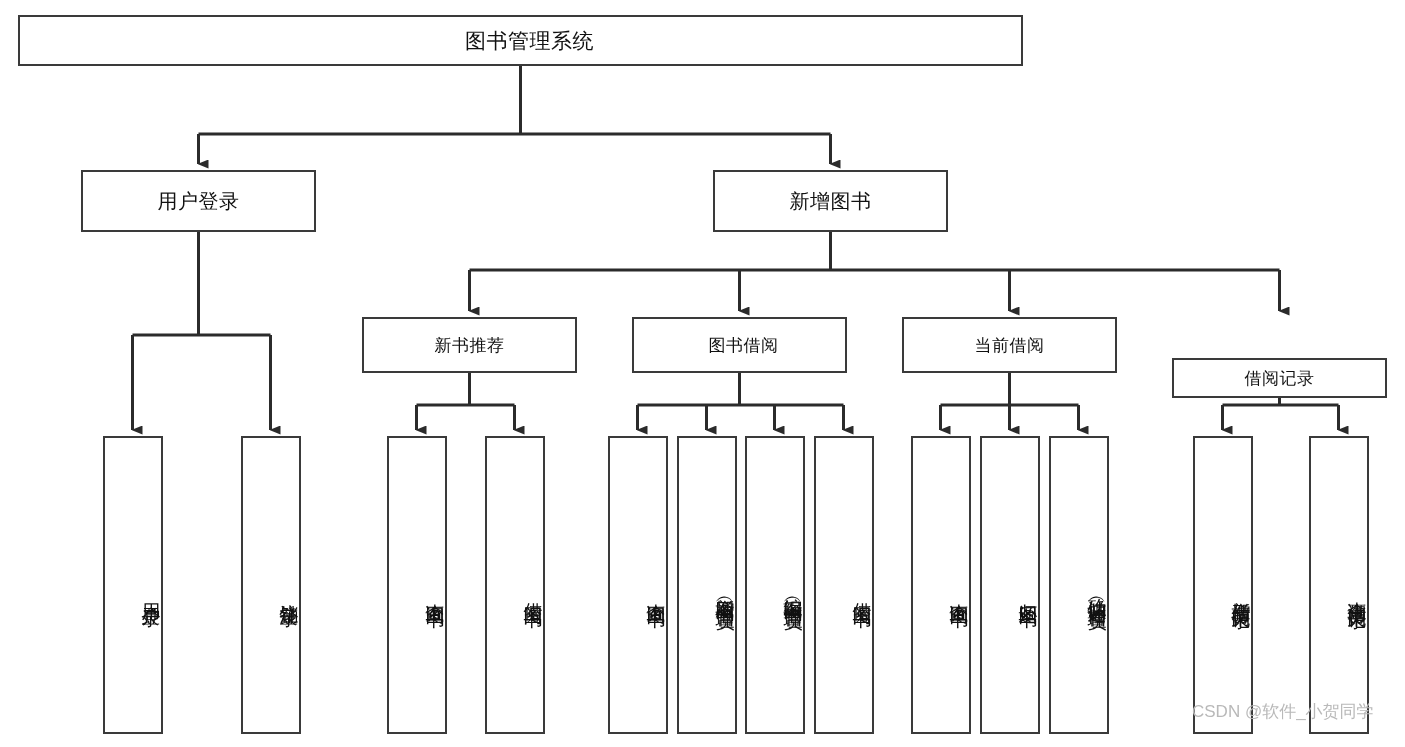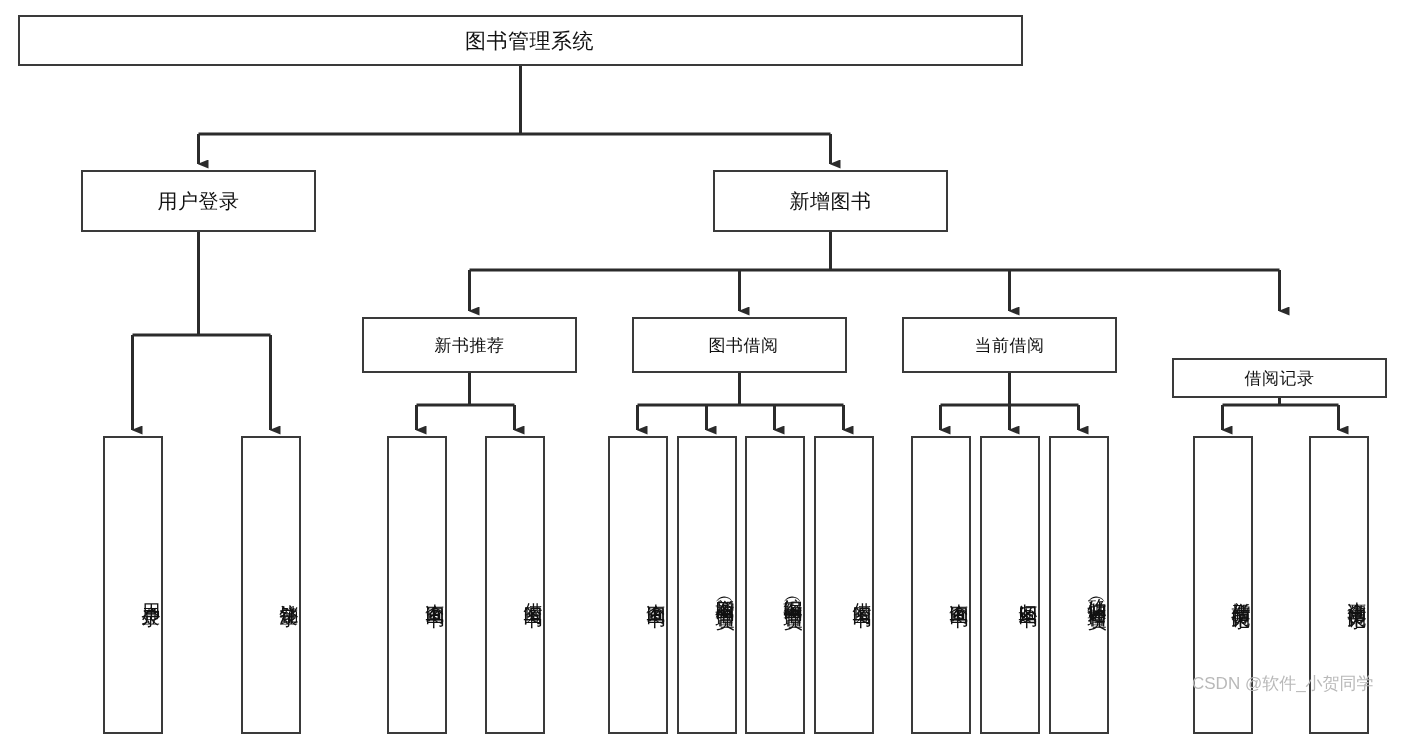--- a/index.html
+++ b/index.html
@@ -189,15 +189,15 @@
     <span class="label">确认归还（管理员）</span>
   </div>
 
   <div class="node leaf" style="left:1193px; top:436px; width:60px; height:298px;">
     <span class="label">新增借阅记录</span>
   </div>
   <div class="node leaf" style="left:1309px; top:436px; width:60px; height:298px;">
     <span class="label">查询借阅记录</span>
   </div>
 
-  <div class="watermark" style="left:1192px; top:672px;">CSDN @软件_小贺同学</div>
+  <div class="watermark" style="left:1192px; top:700px;">CSDN @软件_小贺同学</div>
 
 </div>
 
 </body></html>

